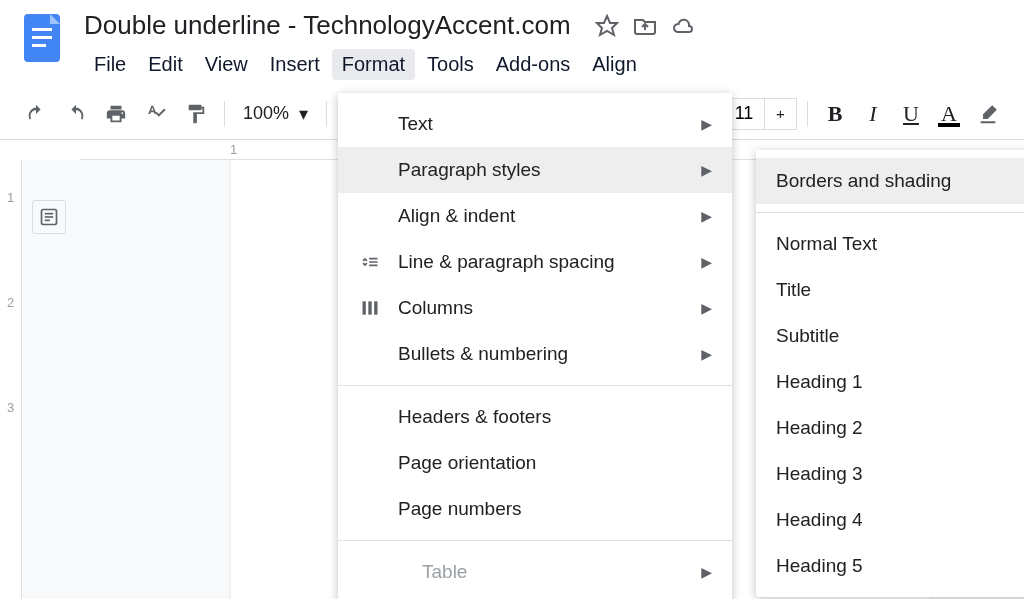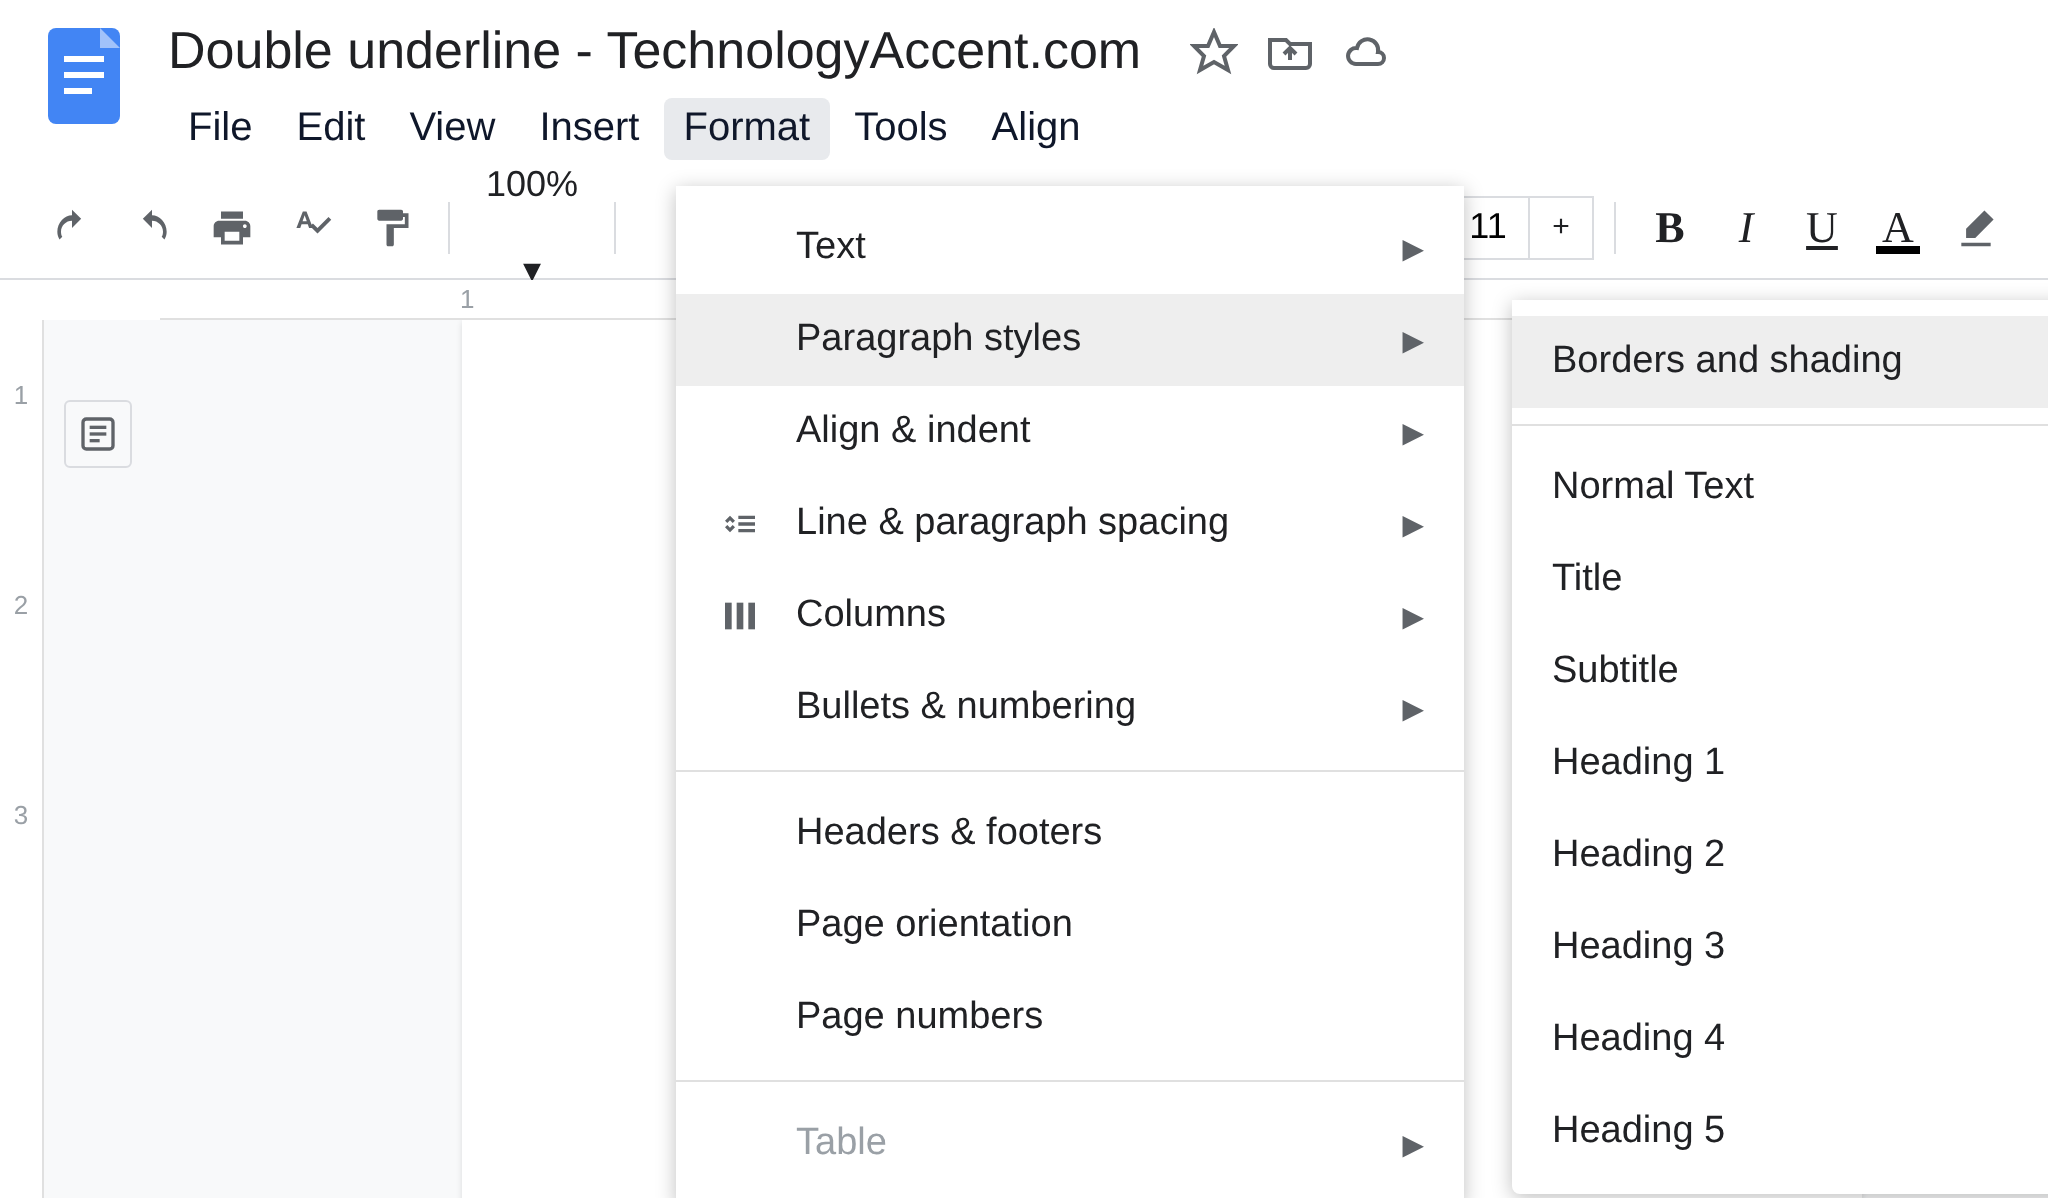--- a/index.html
+++ b/index.html
@@ -16,21 +16,21 @@
     .title-icon { width: 24px; height: 24px; color: #5f6368; cursor: pointer; }
     .menu-row { display: flex; align-items: center; gap: 2px; margin-top: 8px; }
     .menu-item { padding: 4px 10px; font-size: 20px; color: #0f172a; cursor: pointer; border-radius: 4px; }
     .menu-item.active { background: #e8eaed; }
     .last-edit { margin-left: 24px; font-size: 20px; color: #5f6368; text-decoration: underline; cursor: pointer; }
     
     
     .toolbar { display: flex; align-items: center; padding: 8px 18px; border-bottom: 1px solid #dadce0; gap: 4px; height: 52px; margin-top: 8px;}
     .tb-btn { width: 36px; height: 36px; display: flex; align-items: center; justify-content: center; color: #5f6368; cursor: pointer; border-radius: 4px; }
     .tb-sep { width: 1px; height: 26px; background: #dadce0; margin: 0 6px; }
-    .tb-zoom { display: flex; align-items: center; padding: 4px 8px; font-size: 18px; cursor: pointer; flex-direction: column; }
+    .tb-zoom { display: flex; padding: 4px 8px; font-size: 18px; cursor: pointer; }
     .tb-size-box { display: flex; align-items: center; }
     .size-input { width: 42px; height: 32px; border: 1px solid #dadce0; text-align: center; font-size: 18px; }
     .size-plus { width: 32px; height: 32px; border: 1px solid #dadce0; border-left: none; display:flex; align-items:center; justify-content:center; cursor:pointer; }
     .fmt-btn { width: 34px; height: 34px; display:flex; align-items:center; justify-content:center; cursor:pointer; font-family: 'Times New Roman', serif; font-size: 22px; color: #202124; }
     .fmt-bold { font-weight: bold; }
     .fmt-italic { font-style: italic; }
     .fmt-underline { text-decoration: underline; }
     .text-color { position: relative; }
     .text-color::after { content:''; position:absolute; bottom:4px; left:6px; right:6px; height:4px; background:#000; }
     
@@ -46,21 +46,21 @@
     
     
     .dropdown { position: absolute; background: #fff; box-shadow: 0 2px 10px rgba(0,0,0,0.25); border-radius: 0 0 4px 4px; z-index: 100; padding: 8px 0; }
     .format-menu { left: 338px; top: 93px; width: 394px; }
     .dd-item { display: flex; align-items: center; padding: 10px 20px 10px 20px; font-size: 19px; color: #202124; cursor: pointer; gap: 16px; min-height: 46px; }
     .dd-item.highlighted { background: #eeeeee; }
     .dd-icon { width: 24px; height: 24px; flex-shrink: 0; color: #5f6368; display:flex; align-items:center; justify-content:center;}
     .dd-label { flex: 1; }
     .dd-arrow { color: #5f6368; font-size: 14px; }
     .dd-sep { height: 1px; background: #e0e0e0; margin: 8px 0; }
-    .dd-item.disabled { color: #9aa0a6; }
+    .dd-item.disabled { color: #9aa0a6; margin-left: 24px; }
     
     .submenu { left: 756px; top: 150px; width: 303px; }
     .sub-item { display:flex; align-items:center; padding: 12px 20px; font-size: 19px; cursor:pointer; }
     .sub-item.highlighted { background: #eeeeee; }
     .sub-label { flex: 1; }
     .sub-arrow { color: #5f6368; font-size: 14px; }
   </style>
 </head>
 <body>
 
@@ -90,20 +90,21 @@
             </svg></span>
       </div>
     </div>
     <div class="menu-row">
       <span class="menu-item">File</span>
       <span class="menu-item">Edit</span>
       <span class="menu-item">View</span>
       <span class="menu-item">Insert</span>
       <span class="menu-item active">Format</span>
       <span class="menu-item">Tools</span>
+      <span class="menu-item">Add-ons</span>
       <span class="menu-item">Align</span>
     </div>
   </div>
 </div>
 
 <div class="toolbar">
   <span class="tb-btn">
       <svg width="22" height="22" viewBox="0 0 24 24" fill="currentColor">
         <path d="M12 5V2L7 7l5 5V8c3.3 0 6 2.7 6 6 0 1-.2 2-.7 2.8l1.5 1.5C19.5 17 20 15.6 20 14c0-5-4-9-8-9z" transform="scale(-1,1) translate(-24,0)"></path>
       </svg>

